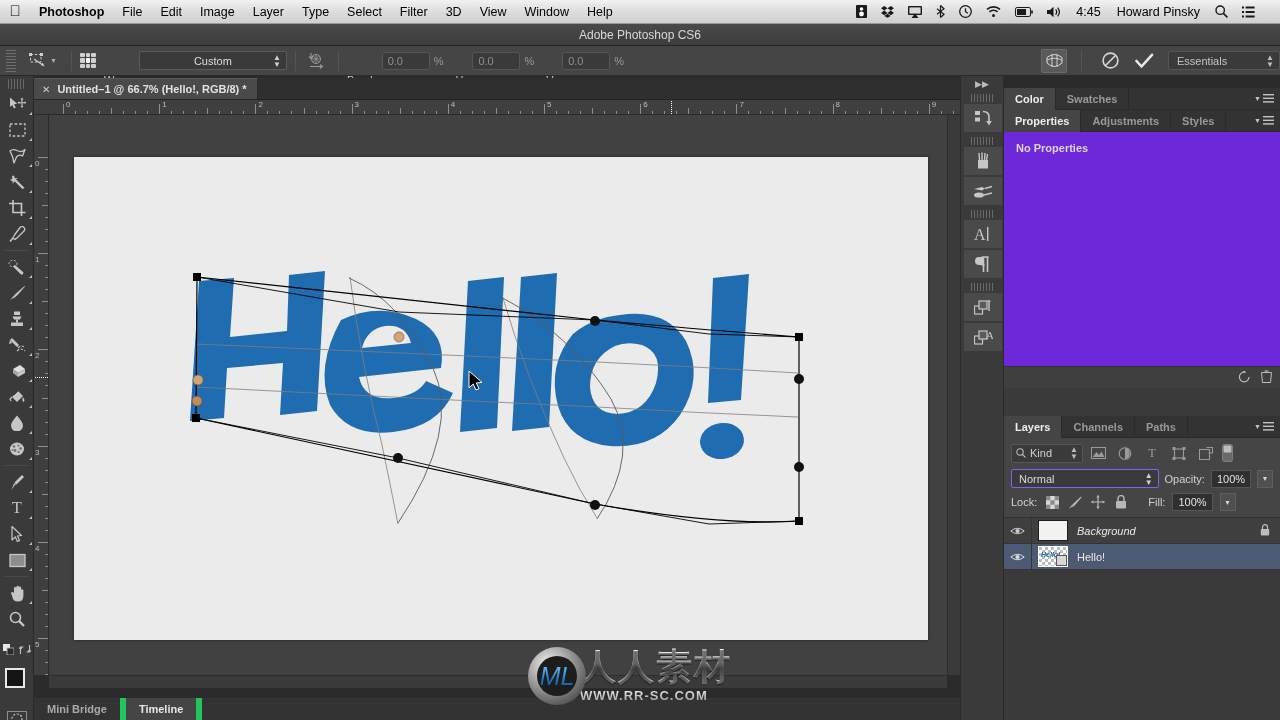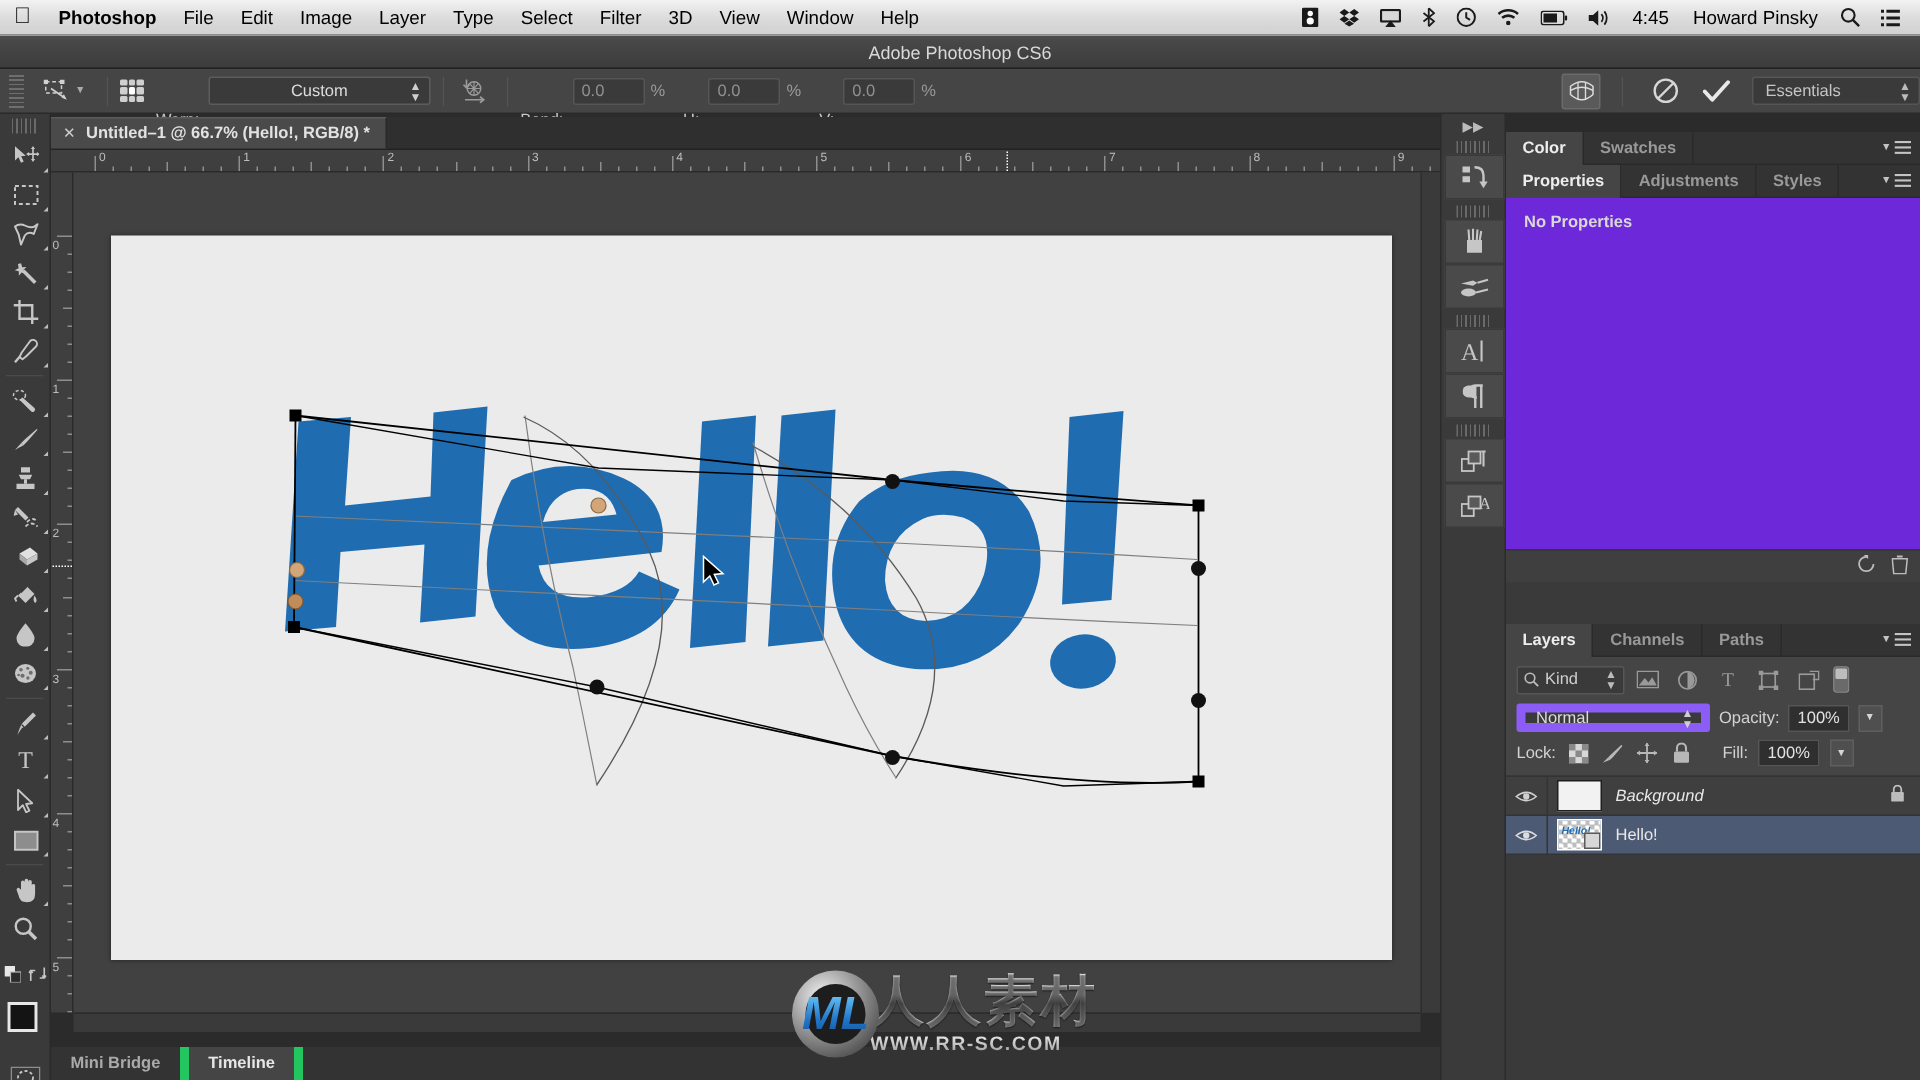--- a/index.html
+++ b/index.html
@@ -20,21 +20,21 @@
     font-size: 12.5px; color: #000;
   }
   .apple-logo {
     width: 30px; text-align: center; font-size: 15px; line-height: 1;
     padding-bottom: 2px;
   }
   .menu-item { padding: 0 9px; line-height: 24px; white-space: nowrap; }
   .menu-item.bold { font-weight: bold; }
   .menubar-right {
     margin-left: auto; display: flex; align-items: center; gap: 0px;
-    padding-right: 6px;
+    padding-right: 18px;
   }
   .status-icon {
     padding: 0 7px; font-size: 12px; line-height: 24px; color: #1a1a1a;
     display: flex; align-items: center; height: 24px;
   }
   .clock { padding: 0 8px; font-size: 12.5px; }
   .user-name { padding: 0 8px; font-size: 12.5px; }
 
   
   .ps-titlebar {
@@ -276,21 +276,21 @@
     padding: 0 4px; color: #cfcfcf; font-size: 11px; position: relative;
   }
   .kind-select .arrows { position: absolute; right: 4px; font-size: 8px;
     line-height: 7px; color: #bbb; display: flex; flex-direction: column; }
   .fbtn { width: 24px; height: 20px; display: flex; align-items: center;
           justify-content: center; color: #9a9a9a; }
   .toggle-pill { width: 13px; height: 20px; display: flex; align-items: center;
                  justify-content: center; }
   .blend-row { display: flex; align-items: center; gap: 6px; margin-bottom: 5px; }
   .blend-select {
-    width: 129px; height: 19px; background: #3a3a3a; border: 6px solid #8b5cf6;
+    width: 148px; height: 19px; background: #3a3a3a; border: 1px solid #8b5cf6;
     border-radius: 2px; color: #dcdcdc; font-size: 11px;
     display: flex; align-items: center; padding-left: 7px; position: relative;
   }
   .blend-select .arrows { position: absolute; right: 5px; font-size: 8px;
     line-height: 7px; color: #cfcfcf; display: flex; flex-direction: column; }
   .mini-label { font-size: 11px; color: #d2d2d2; }
   .val-box {
     height: 18px; background: #2f2f2f; border: 1px solid #555;
     color: #e2e2e2; font-size: 11px; display: flex; align-items: center;
     padding: 0 5px;
@@ -342,21 +342,21 @@
     background:
       radial-gradient(circle at 35% 30%, #f2f2f2 0%, #9a9a9a 42%, #5a5a5a 75%, #2e2e2e 100%);
     display: flex; align-items: center; justify-content: center;
     position: relative; flex: 0 0 auto;
   }
   .wm-circle::after {
     content: ""; position: absolute; left: 9px; top: 9px;
     width: 40px; height: 40px; border-radius: 50%; background: #1d1d1d;
   }
   .wm-ml {
-    position: relative; z-index: 2; font-size: 31px; font-weight: bold;
+    position: relative; z-index: 2; font-size: 25px; font-weight: normal;
     font-style: italic;
     background: linear-gradient(to bottom, #7fd8ff 0%, #2176c9 60%, #0d4e8f 100%);
     -webkit-background-clip: text; background-clip: text; color: transparent;
   }
   .wm-text { margin-left: -6px; }
   .wm-cn {
     font-size: 36px; font-weight: bold; letter-spacing: 2px; line-height: 38px;
     background: linear-gradient(to bottom, #ffffff 0%, #dcdcdc 40%, #8d8d8d 55%, #efefef 100%);
     -webkit-background-clip: text; background-clip: text; color: transparent;
     text-shadow: 0 1px 1px rgba(0,0,0,.55);

